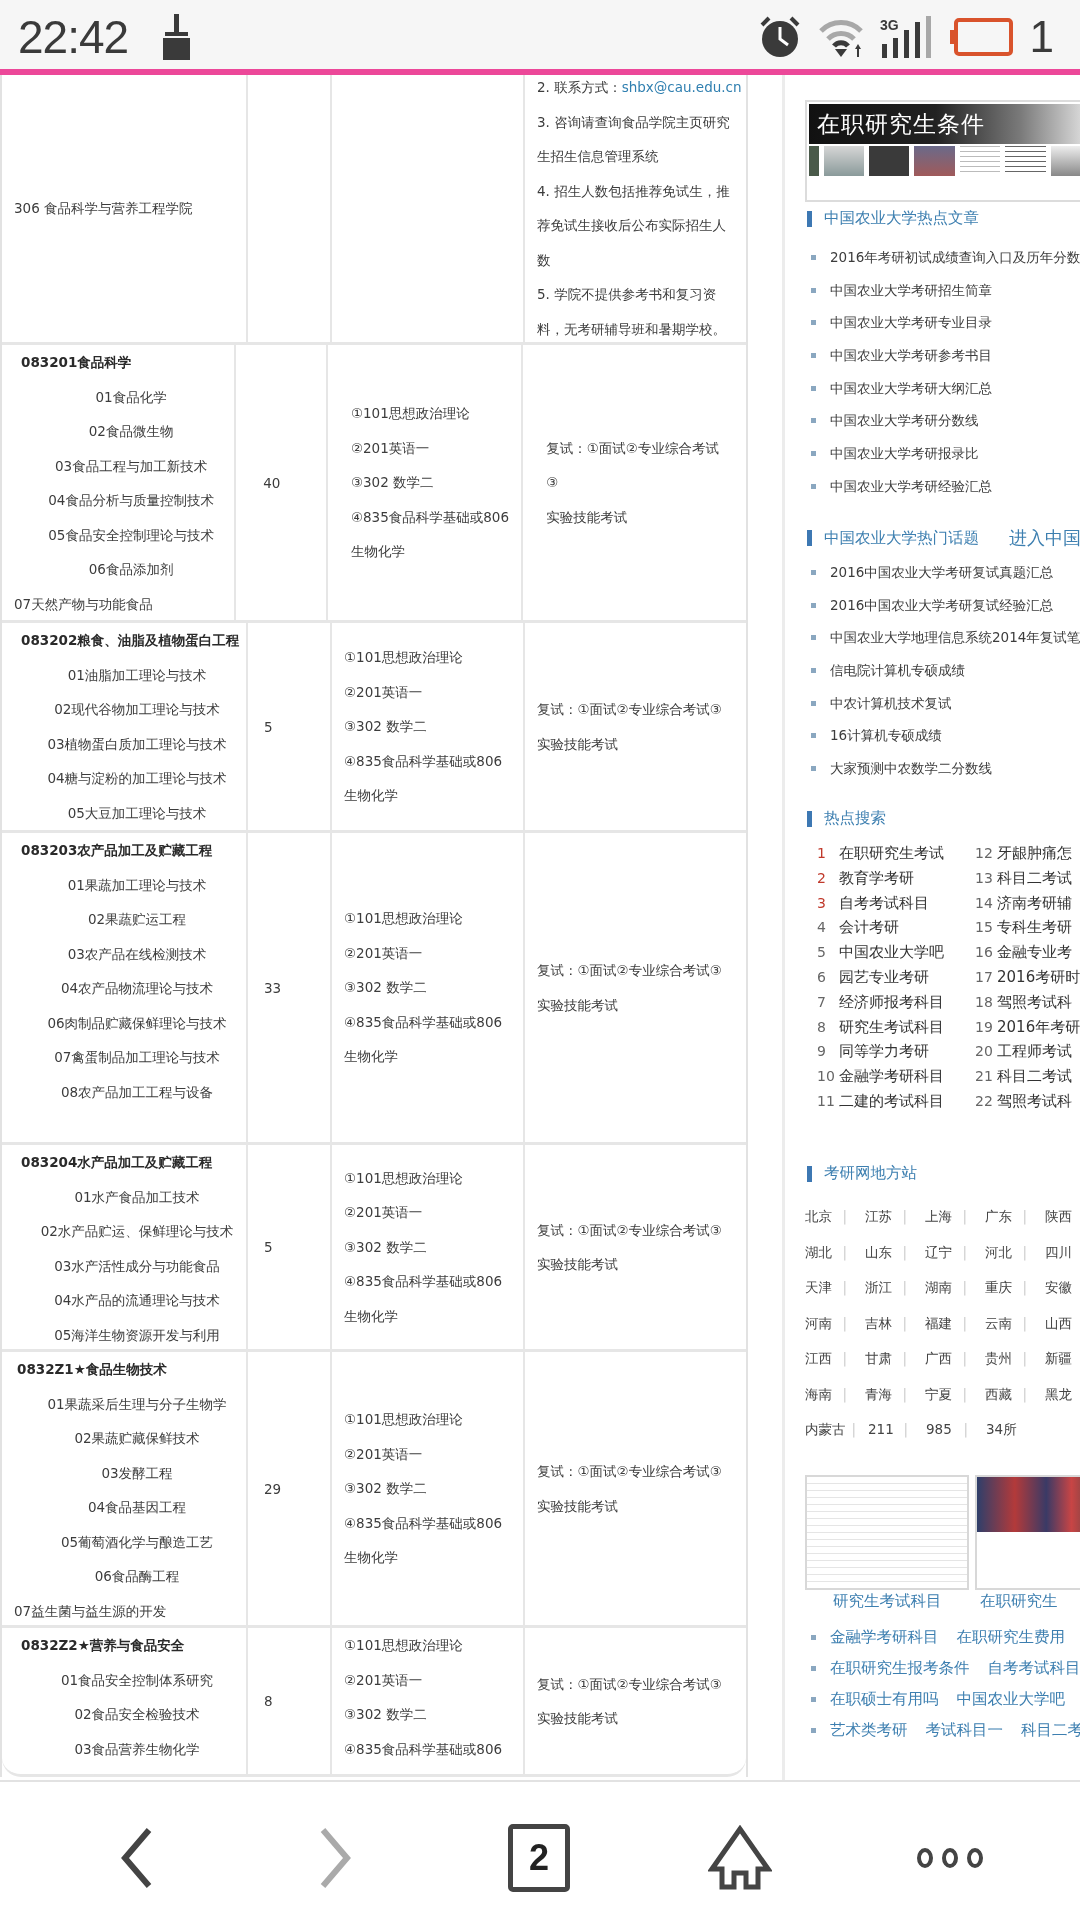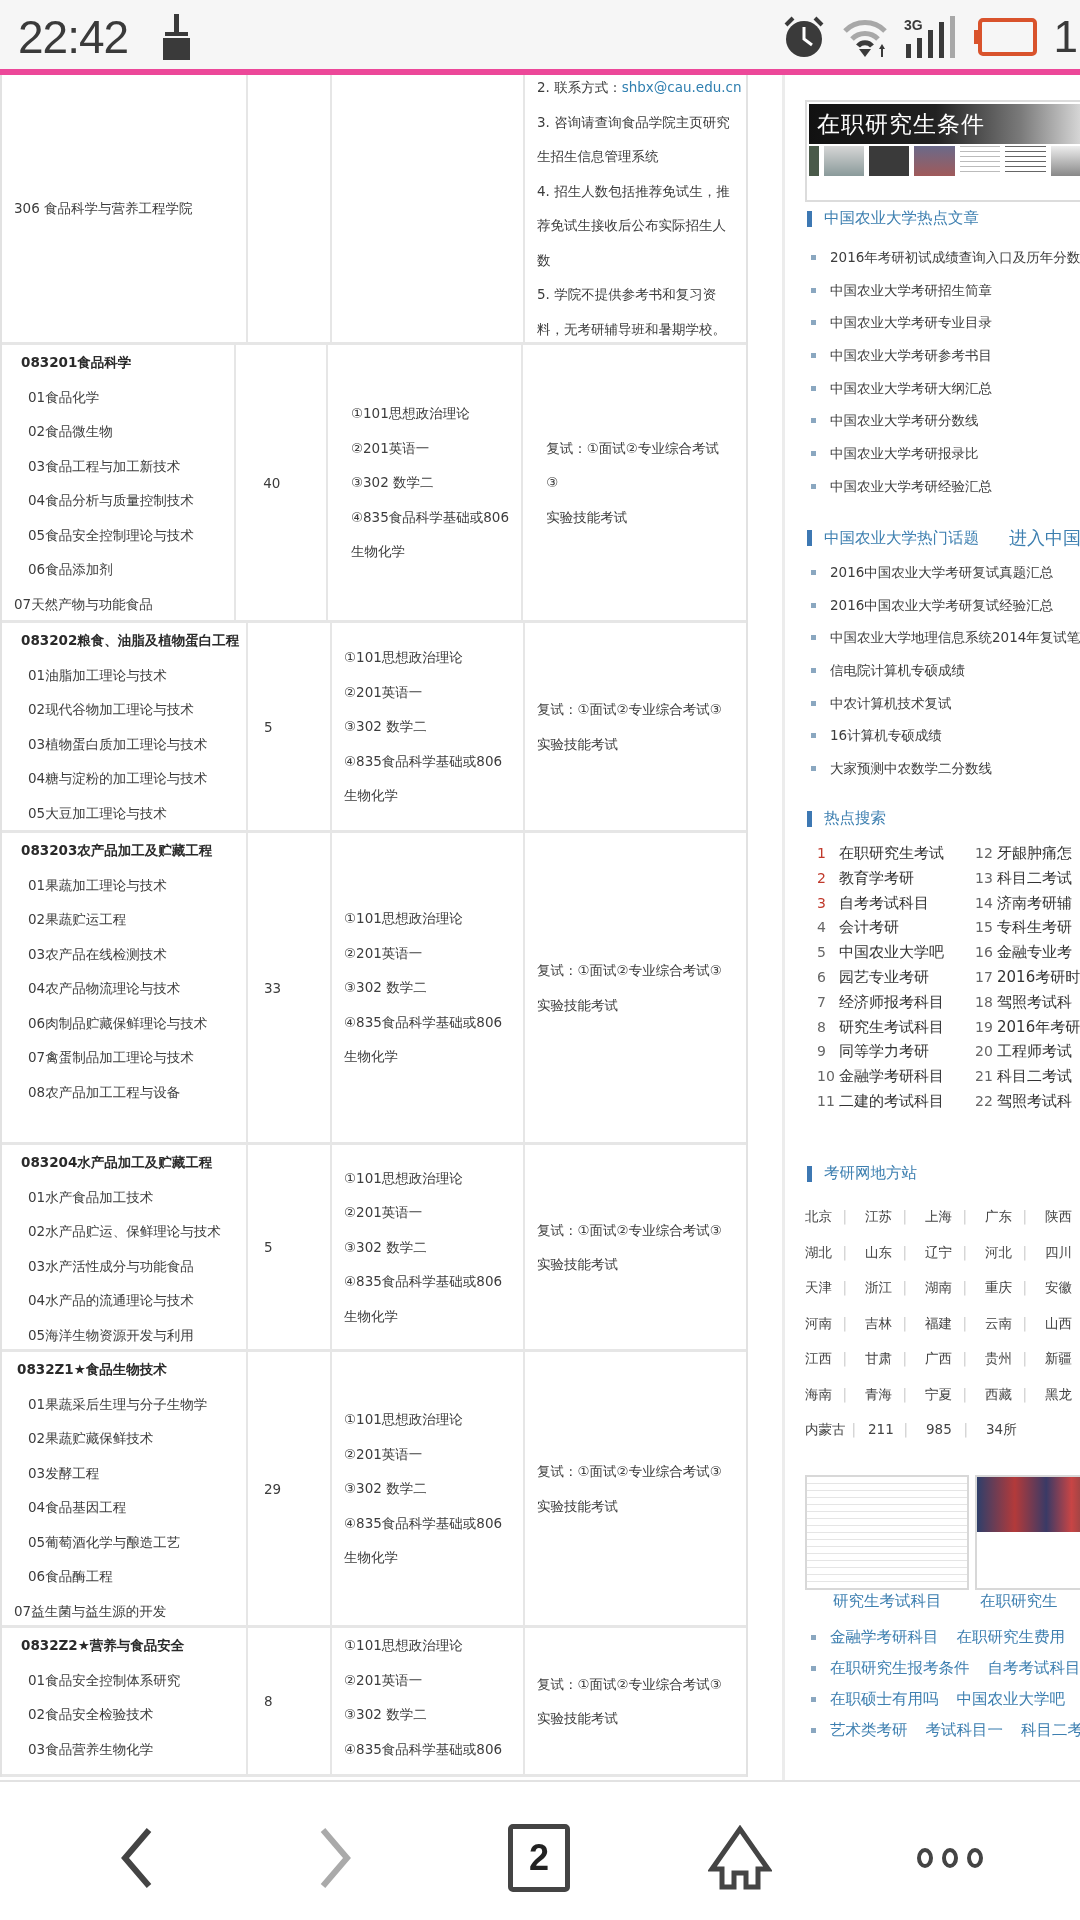--- a/index.html
+++ b/index.html
@@ -3,37 +3,37 @@
 <meta charset="utf-8">
 <style>
   * { box-sizing: border-box; margin: 0; padding: 0; }
   html, body { width: 1080px; height: 1920px; overflow: hidden; background: #ffffff; }
   body { font-family: "DejaVu Sans", "Liberation Sans", sans-serif; color: #333; position: relative; }
 
   
   .statusbar { position: absolute; left: 0; top: 0; width: 1080px; height: 75px; background: #f6f6f6; border-bottom: 6px solid #ec4899; }
   .sb-time { position: absolute; left: 18px; top: 10px; font-size: 46px; color: #3a3a3a; font-family: "Liberation Sans", sans-serif; letter-spacing: -1px; }
   .sb-broom { position: absolute; left: 157px; top: 14px; width: 40px; height: 46px; }
-  .sb-right { position: absolute; right: 2px; top: 12px; height: 50px; display: flex; align-items: center; gap: 16px; }
+  .sb-right { position: absolute; right: 26px; top: 12px; height: 50px; display: flex; align-items: center; gap: 16px; }
   .sb-num { font-size: 44px; color: #3a3a3a; font-family: "Liberation Sans", sans-serif; }
 
   
   .page { position: absolute; left: 0; top: 75px; width: 1080px; height: 1705px; overflow: hidden; background: #fff; }
 
   
   .tbl { position: absolute; left: 0; top: 0; width: 748px; border-left: 2px solid #e2e2e2; border-right: 2px solid #e2e2e2; }
   .row { display: flex; border-bottom: 3px solid #e6e6e6; }
   .cell { border-right: 2px solid #e6e6e6; font-size: 13.5px; color: #3c3c3c; }
   .c1 { width: 246px; }
   .c2 { width: 84px; display: flex; align-items: center; padding-left: 16px; }
   .c3 { width: 193px; display: flex; flex-direction: column; justify-content: center; padding-left: 12px; }
   .c4 { width: 221px; border-right: none; display: flex; flex-direction: column; justify-content: center; padding-left: 12px; padding-right: 20px; }
   .line { height: 34.5px; line-height: 34.5px; white-space: nowrap; }
   .major { padding-left: 19px; font-weight: bold; color: #2a2a2a; }
-  .dir { padding-left: 26px; }
+  .dir { padding-left: 26px; text-align: center; }
   .dir-out { padding-left: 12px; }
   .college { display: flex; align-items: center; padding-left: 12px; }
   .note-line { height: 34.5px; line-height: 34.5px; white-space: nowrap; }
   .link-blue { color: #2f7fb0; }
   .retest { line-height: 34.5px; }
 
   
   .vline { position: absolute; left: 782px; top: 0; width: 3px; height: 1705px; background: #ececec; }
   .sidebar { position: absolute; left: 805px; top: 0; width: 300px; height: 1705px; }
   .promo { position: absolute; left: 0; top: 25px; width: 290px; height: 102px; border: 2px solid #dcdcdc; background: #fff; padding: 2px; }
@@ -245,21 +245,21 @@
         <div class="line">③302 数学二</div>
         <div class="line">④835食品科学基础或806</div>
         <div class="line">生物化学</div>
       </div>
       <div class="cell c4">
         <div class="retest">复试：①面试②专业综合考试③</div>
         <div class="retest">实验技能考试</div>
       </div>
     </div>
 
-    <div class="row" style="height:149px;">
+    <div class="row" style="height:149px;border-radius:19px;">
       <div class="cell c1">
         <div class="line major">0832Z2★营养与食品安全</div>
         <div class="line dir">01食品安全控制体系研究</div>
         <div class="line dir">02食品安全检验技术</div>
         <div class="line dir">03食品营养生物化学</div>
       </div>
       <div class="cell c2">8</div>
       <div class="cell c3" style="justify-content:flex-start;">
         <div class="line">①101思想政治理论</div>
         <div class="line">②201英语一</div>

